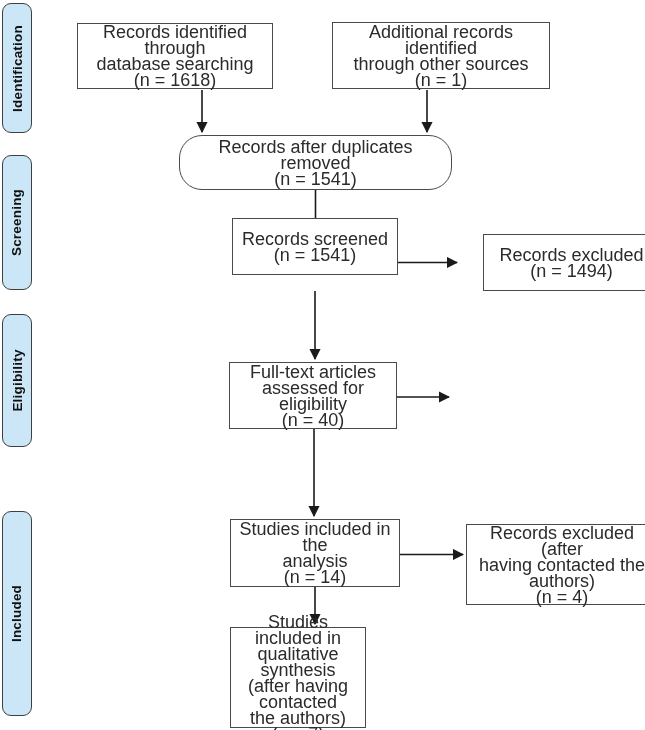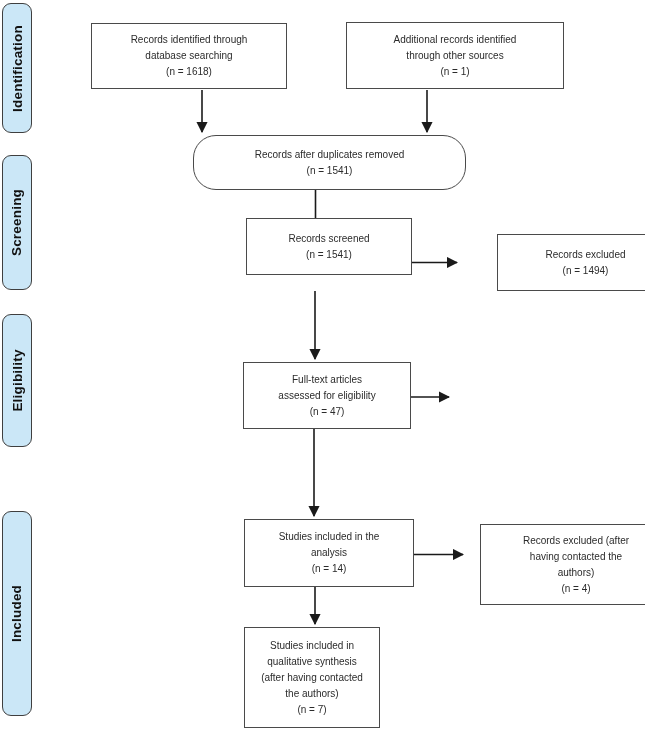--- a/index.html
+++ b/index.html
@@ -26,23 +26,22 @@
   .fbox {
     position: absolute;
     box-sizing: border-box;
     border: 1.3px solid #4a4a4a;
     background: #ffffff;
     display: flex;
     align-items: center;
     justify-content: flex-start;
     text-align: center;
     color: #2b2b2b;
-    font-size: 10px;
+    font-size: 18px;
     line-height: 16px;
-    margin-left: 14px;
   }
   .fbox-text {
     white-space: pre-line;
     width: 100%;
     padding: 0 2px;
   }
   .stage {
     position: absolute;
     box-sizing: border-box;
     border: 1.3px solid #3f3f3f;
@@ -139,21 +138,21 @@
   </div>
 
   <div class="fbox" id="box-excluded-screen">
     <div class="fbox-text">Records excluded
 (n = 1494)</div>
   </div>
 
   <div class="fbox" id="box-fulltext">
     <div class="fbox-text">Full-text articles
 assessed for eligibility
-(n = 47)</div>
+(n = 40)</div>
   </div>
 
 
   <div class="fbox" id="box-included-analysis">
     <div class="fbox-text">Studies included in the
 analysis
 (n = 14)</div>
   </div>
 
   <div class="fbox" id="box-excluded-authors">

